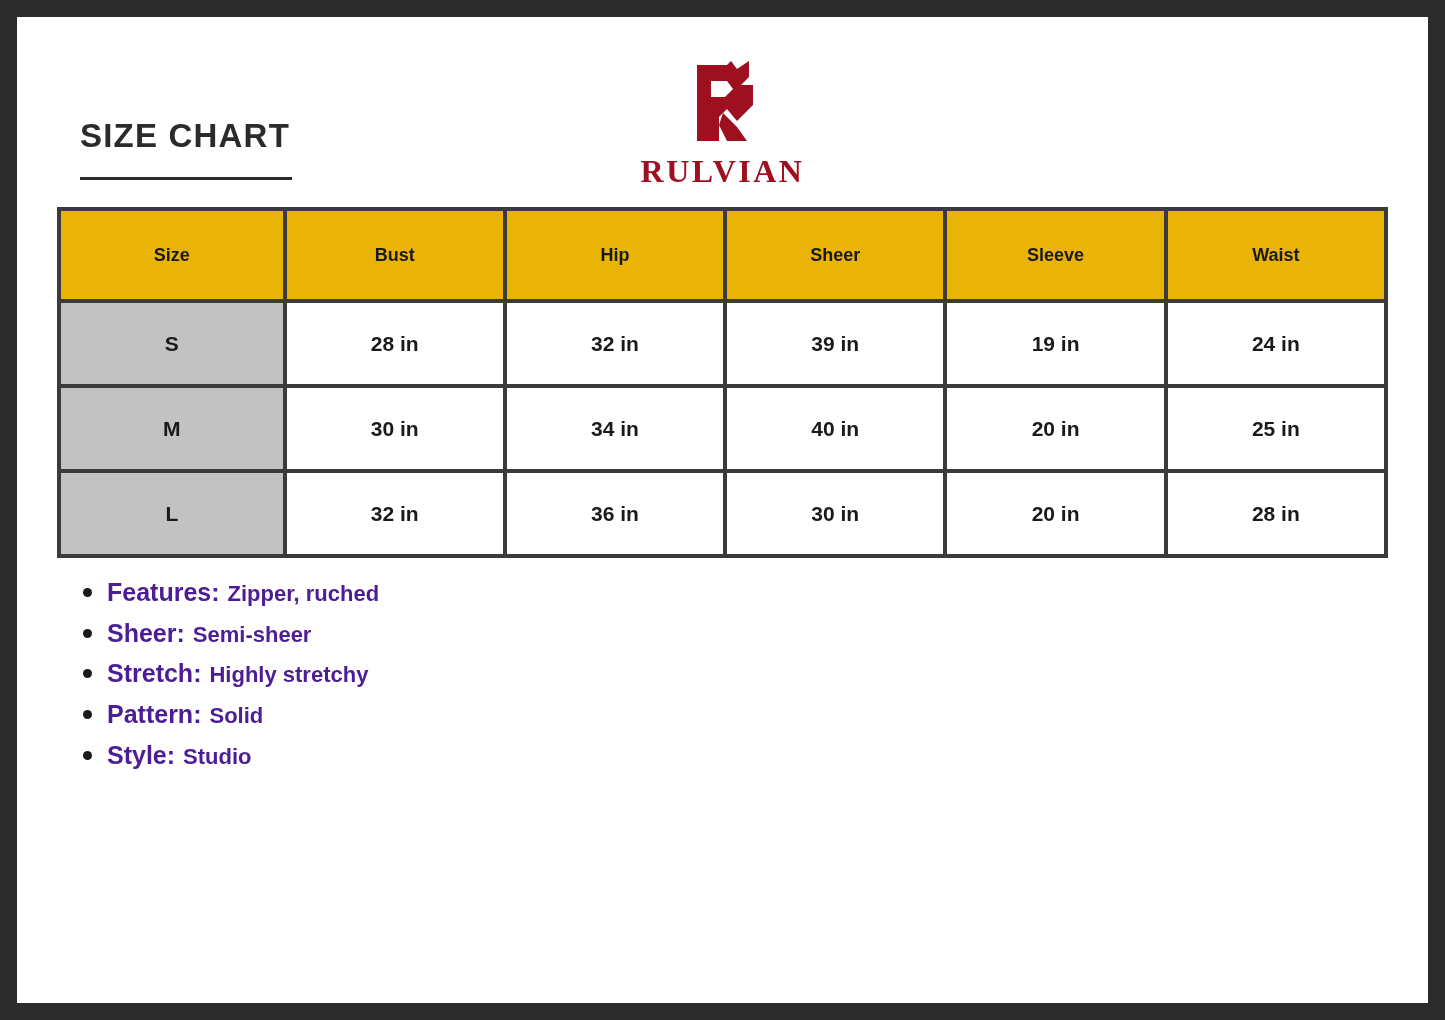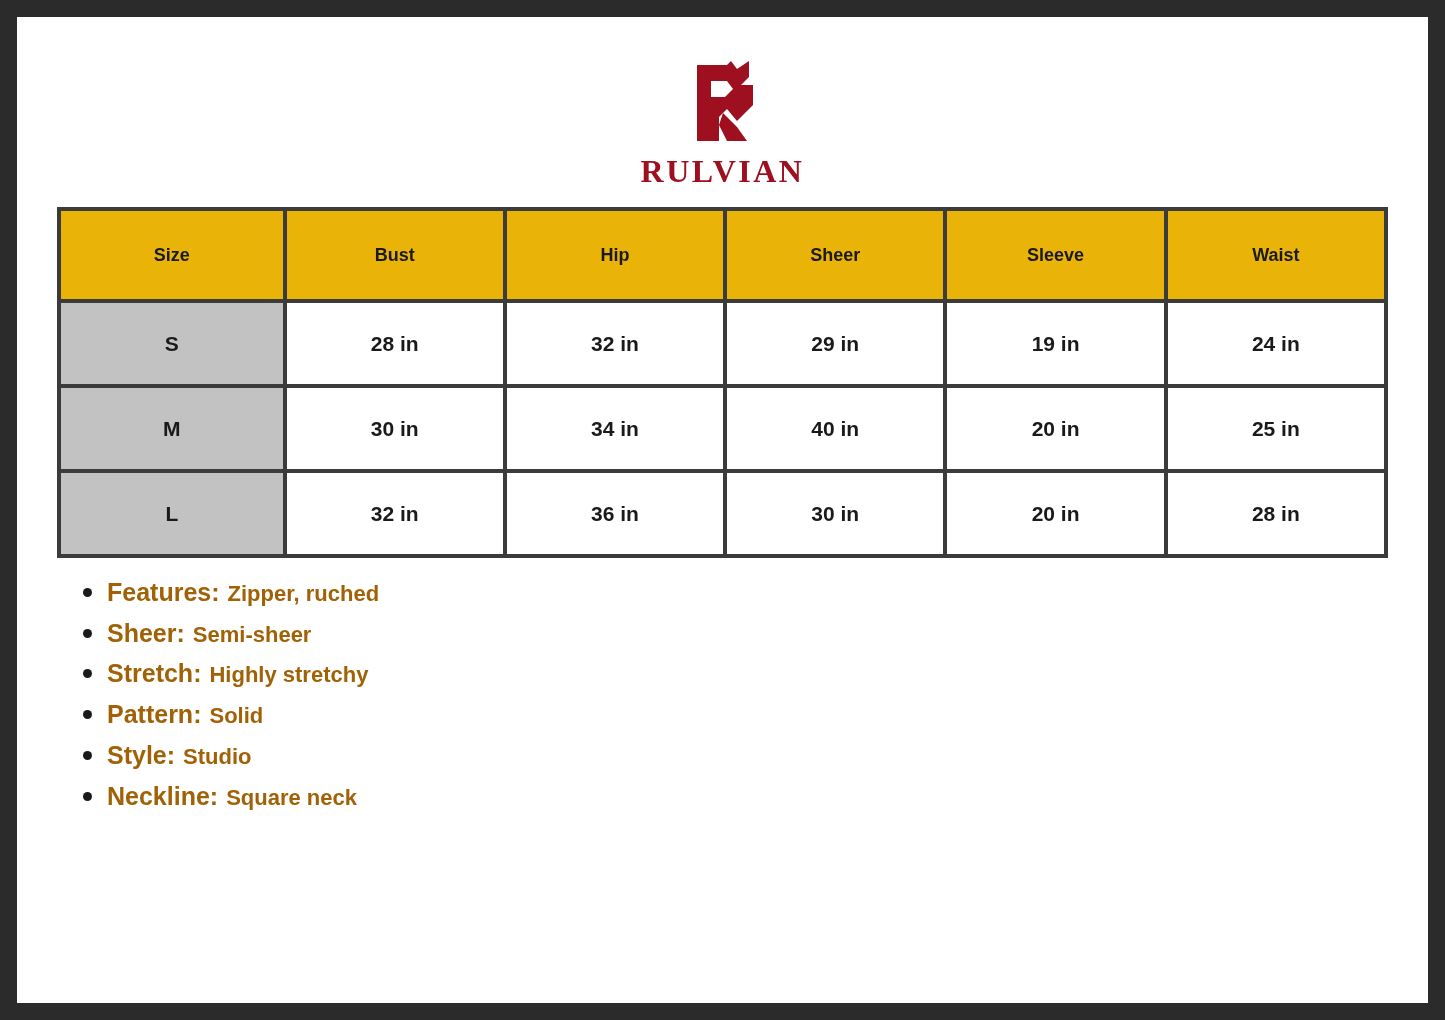--- a/index.html
+++ b/index.html
@@ -117,21 +117,21 @@
     margin: 18px 0 0 30px;
     padding: 0;
     list-style: none;
   }
   .details li {
     position: relative;
     padding-left: 32px;
     margin-bottom: 8px;
     font-size: 24px;
     line-height: 1.28;
-    color: #a16207;
+    color: #4c1d95;
   }
   .details li::before {
     content: "";
     position: absolute;
     left: 8px;
     top: 12px;
     width: 9px;
     height: 9px;
     background: #1a1a1a;
     border-radius: 50%;
@@ -146,20 +146,24 @@
     margin-left: 8px;
   }
 </style>
 </head>
 <body>
 
 <div class="page">
   <div class="inner">
 
     <div class="header">
+      <div class="title-block">
+        <h1 class="title">SIZE CHART</h1>
+        <div class="title-rule"></div>
+      </div>
 
       <div class="brand-block">
         <svg class="brand-mark" viewBox="0 0 96 88">
           <path d="M22 6 L52 6 L56 2 L62 10 L74 2 L74 18 L66 26 L78 26 L78 46 L62 62 L52 50 L44 58 L44 82 L22 82 Z
                    M36 22 L36 38 L50 38 L58 30 L52 22 Z" fill="#9e1020"></path>
           <path d="M48 54 L62 68 L72 82 L52 82 L44 66 Z" fill="#9e1020"></path>
         </svg>
         <div class="brand-name">RULVIAN</div>
       </div>
     </div>
@@ -182,21 +186,21 @@
             <th>Sheer</th>
             <th>Sleeve</th>
             <th>Waist</th>
           </tr>
         </thead>
         <tbody>
           <tr>
             <td class="rowhead">S</td>
             <td>28 in</td>
             <td>32 in</td>
-            <td>29 in</td>
+            <td>39 in</td>
             <td>19 in</td>
             <td>24 in</td>
           </tr>
           <tr>
             <td class="rowhead">M</td>
             <td>30 in</td>
             <td>34 in</td>
             <td>40 in</td>
             <td>20 in</td>
             <td>25 in</td>
@@ -222,19 +226,16 @@
       </li>
       <li>
         <span class="label">Stretch:</span><span class="value">Highly stretchy</span>
       </li>
       <li>
         <span class="label">Pattern:</span><span class="value">Solid</span>
       </li>
       <li>
         <span class="label">Style:</span><span class="value">Studio</span>
       </li>
-      <li>
-        <span class="label">Neckline:</span><span class="value">Square neck</span>
-      </li>
     </ul>
 
   </div>
 </div>
 
 </body></html>

